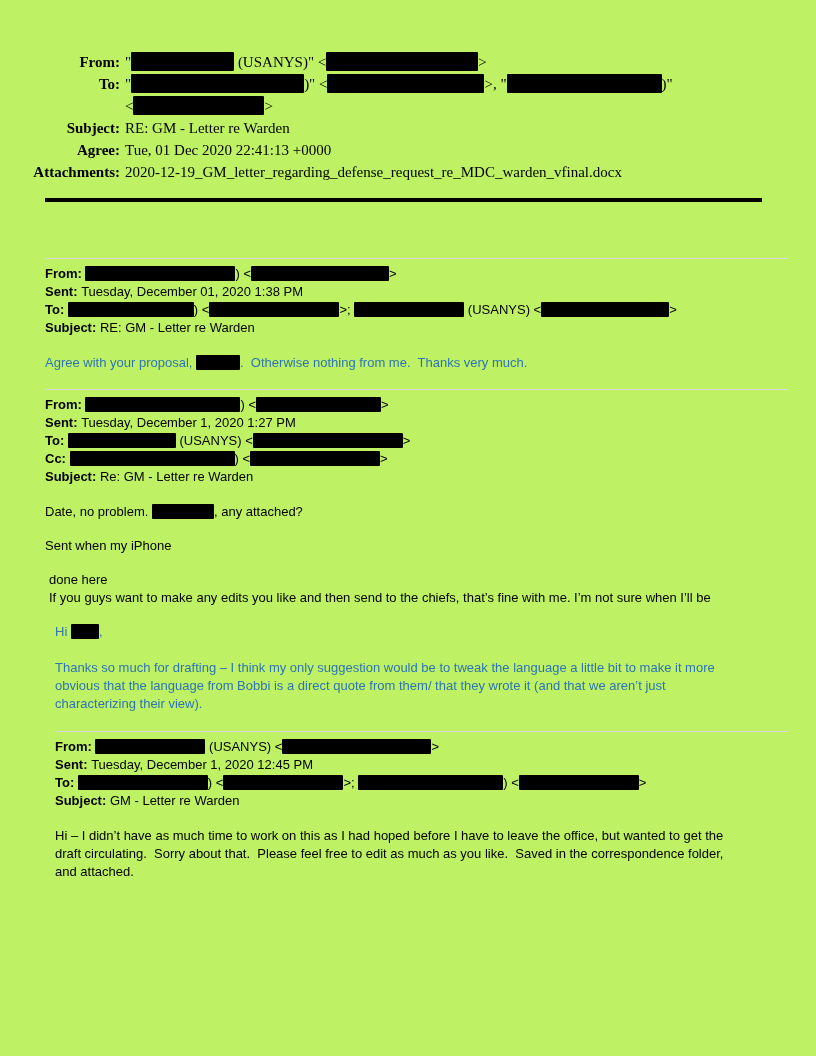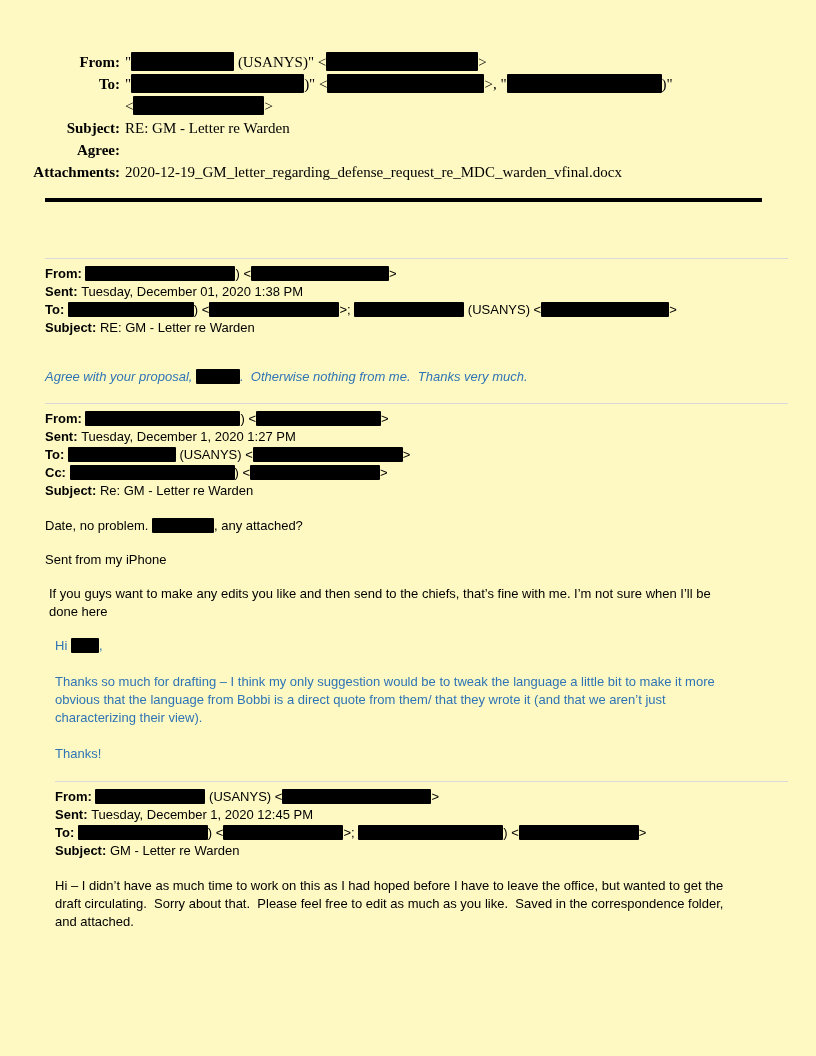--- a/index.html
+++ b/index.html
@@ -1,19 +1,19 @@
 <!DOCTYPE html>
 <html><head>
 <meta charset="utf-8">
 <style>
   html,body{margin:0;padding:0;background:#fff;}
   .page{
     position:relative;
     width:816px;height:1056px;
-    background:#fef9c3;
+    background:#bef264;
     overflow:hidden;
     font-family:"Liberation Sans",sans-serif;
     color:#000;
   }
   
   .mail-header{
     padding-top:51px;
     font-family:"Liberation Serif",serif;
     font-size:15px;
     line-height:22px;
@@ -77,36 +77,36 @@
       <div class="hrow">
         <span class="hlabel"></span>
         <span class="hcontent"><span>&lt;</span><span class="redaction" style="width: 131px;"></span><span>&gt;</span></span>
       </div>
       <div class="hrow">
         <span class="hlabel">Subject:</span>
         <span class="hcontent"><span>RE: GM - Letter re Warden</span></span>
       </div>
       <div class="hrow">
         <span class="hlabel">Agree:</span>
+        <span class="hcontent"><span>Tue, 01 Dec 2020 22:41:13 +0000</span></span>
       </div>
       <div class="hrow">
         <span class="hlabel">Attachments:</span>
         <span class="hcontent"><span>2020-12-19_GM_letter_regarding_defense_request_re_MDC_warden_vfinal.docx</span></span>
       </div>
     </div>
   <div class="thick-rule"></div>
   <div class="thread" id="thread">
       <div class="divider" style="margin-left: 45px; width: 743px; margin-top: 6px;"></div>
       <div class="block" style="margin-left: 45px; margin-top: 6px;"><div class="line"><span class="seg-b">From: </span><span class="redaction" style="width: 150px;"></span><span>) &lt;</span><span class="redaction" style="width: 138px;"></span><span>&gt;</span></div><div class="line"><span class="seg-b">Sent: </span><span>Tuesday, December 01, 2020 1:38 PM</span></div><div class="line"><span class="seg-b">To: </span><span class="redaction" style="width: 126px;"></span><span>) &lt;</span><span class="redaction" style="width: 130px;"></span><span>&gt;; </span><span class="redaction" style="width: 110px;"></span><span> (USANYS) &lt;</span><span class="redaction" style="width: 128px;"></span><span>&gt;</span></div><div class="line"><span class="seg-b">Subject: </span><span>RE: GM - Letter re Warden</span></div></div>
-      <div class="block blue" style="margin-left: 45px; margin-top: 31px; font-style: italic;"><div class="line"><span>Agree with your proposal, </span><span class="redaction" style="width: 44px;"></span><span>.  Otherwise nothing from me.  Thanks very much.</span></div></div>
+      <div class="block blue" style="margin-left: 45px; margin-top: 17px;"><div class="line"><span>Agree with your proposal, </span><span class="redaction" style="width: 44px;"></span><span>.  Otherwise nothing from me.  Thanks very much.</span></div></div>
       <div class="divider" style="margin-left: 45px; width: 743px; margin-top: 17px;"></div>
       <div class="block" style="margin-left: 45px; margin-top: 6px;"><div class="line"><span class="seg-b">From: </span><span class="redaction" style="width: 155px;"></span><span>) &lt;</span><span class="redaction" style="width: 125px;"></span><span>&gt;</span></div><div class="line"><span class="seg-b">Sent: </span><span>Tuesday, December 1, 2020 1:27 PM</span></div><div class="line"><span class="seg-b">To: </span><span class="redaction" style="width: 108px;"></span><span> (USANYS) &lt;</span><span class="redaction" style="width: 150px;"></span><span>&gt;</span></div><div class="line"><span class="seg-b">Cc: </span><span class="redaction" style="width: 165px;"></span><span>) &lt;</span><span class="redaction" style="width: 130px;"></span><span>&gt;</span></div><div class="line"><span class="seg-b">Subject: </span><span>Re: GM - Letter re Warden</span></div></div>
       <div class="block" style="margin-left: 45px; margin-top: 17px;"><div class="line"><span>Date, no problem. </span><span class="redaction" style="width: 62px;"></span><span>, any attached?</span></div></div>
-      <div class="block" style="margin-left: 45px; margin-top: 16px;"><div class="line"><span>Sent from my iPhone</span></div></div>
-      <div class="block" style="margin-left: 49px; margin-top: 16px;"><div class="line"><span>If you guys want to make any edits you like and then send to the chiefs, that’s fine with me. I’m not sure when I’ll be</span></div><div class="line"><span>done here</span></div></div>
+      <div class="block" style="margin-left: 45px; margin-top: 16px;"><div class="line"><span>Sent when my iPhone</span></div></div>
+      <div class="block" style="margin-left: 49px; margin-top: 16px;"><div class="line"><span>done here</span></div><div class="line"><span>If you guys want to make any edits you like and then send to the chiefs, that’s fine with me. I’m not sure when I’ll be</span></div></div>
       <div class="block blue" style="margin-left: 55px; margin-top: 16px;"><div class="line"><span>Hi </span><span class="redaction" style="width: 28px;"></span><span>,</span></div></div>
       <div class="block blue" style="margin-left: 55px; margin-top: 18px;"><div class="line"><span>Thanks so much for drafting – I think my only suggestion would be to tweak the language a little bit to make it more</span></div><div class="line"><span>obvious that the language from Bobbi is a direct quote from them/ that they wrote it (and that we aren’t just</span></div><div class="line"><span>characterizing their view).</span></div></div>
-      <div class="block blue" style="margin-left: 55px; margin-top: 18px;"><div class="line"><span>Thanks!</span></div></div>
       <div class="divider" style="margin-left: 55px; width: 733px; margin-top: 18px;"></div>
       <div class="block" style="margin-left: 55px; margin-top: 6px;"><div class="line"><span class="seg-b">From: </span><span class="redaction" style="width: 110px;"></span><span> (USANYS) &lt;</span><span class="redaction" style="width: 149px;"></span><span>&gt;</span></div><div class="line"><span class="seg-b">Sent: </span><span>Tuesday, December 1, 2020 12:45 PM</span></div><div class="line"><span class="seg-b">To: </span><span class="redaction" style="width: 130px;"></span><span>) &lt;</span><span class="redaction" style="width: 120px;"></span><span>&gt;; </span><span class="redaction" style="width: 145px;"></span><span>) &lt;</span><span class="redaction" style="width: 120px;"></span><span>&gt;</span></div><div class="line"><span class="seg-b">Subject: </span><span>GM - Letter re Warden</span></div></div>
       <div class="block" style="margin-left: 55px; margin-top: 17px;"><div class="line"><span>Hi – I didn’t have as much time to work on this as I had hoped before I have to leave the office, but wanted to get the</span></div><div class="line"><span>draft circulating.  Sorry about that.  Please feel free to edit as much as you like.  Saved in the correspondence folder,</span></div><div class="line"><span>and attached.</span></div></div>
     </div>
 </div>
 
 </body></html>

